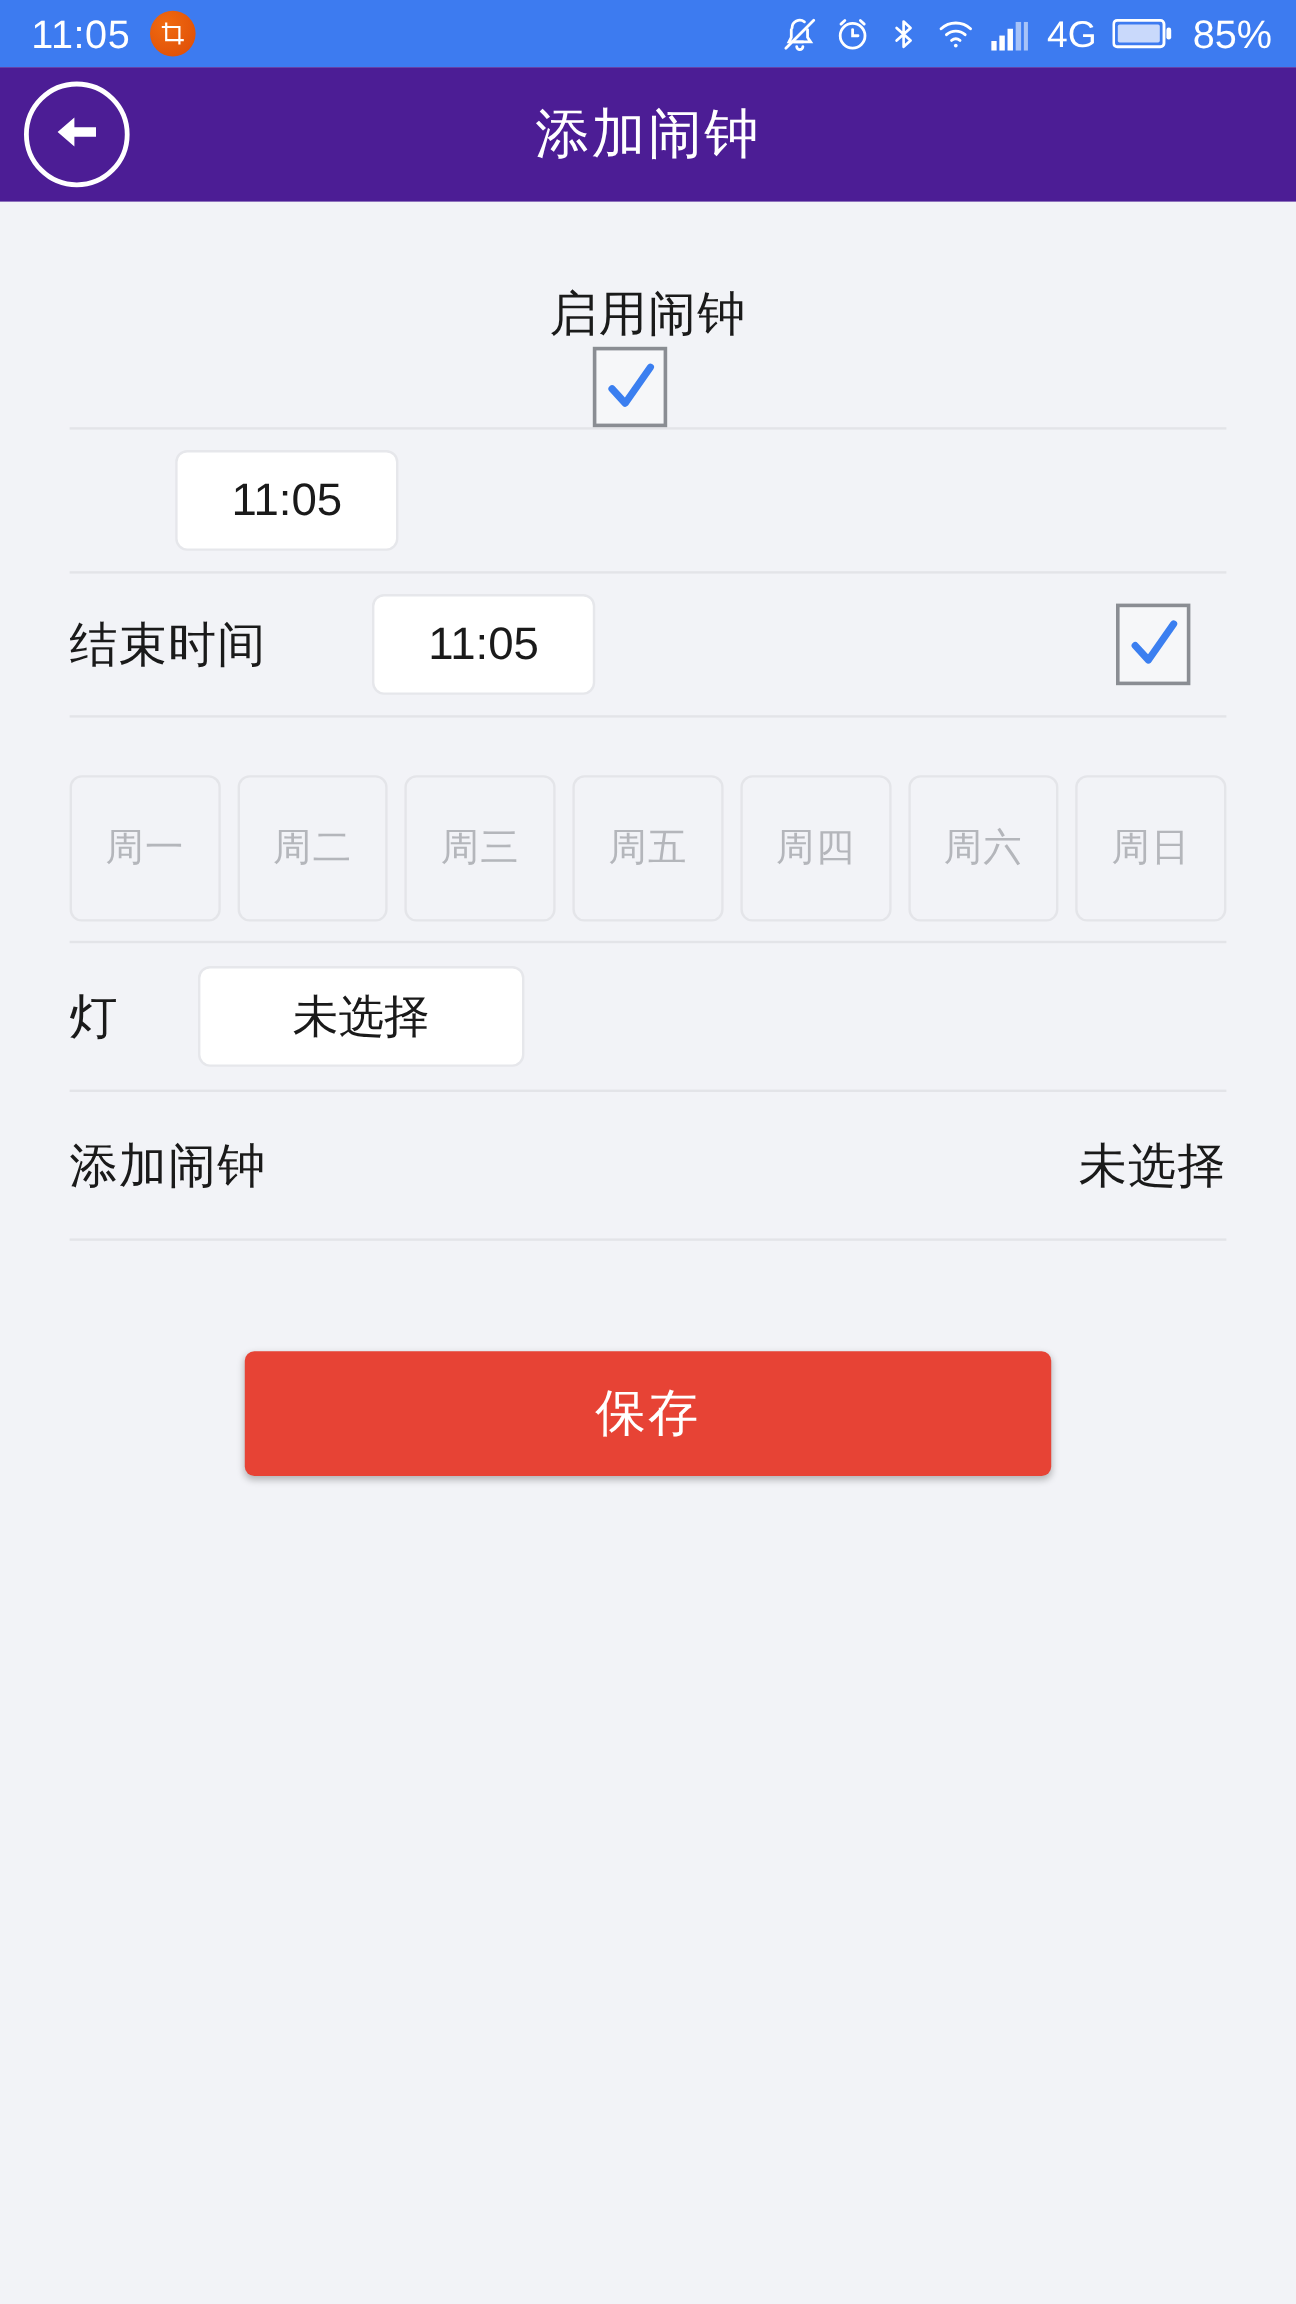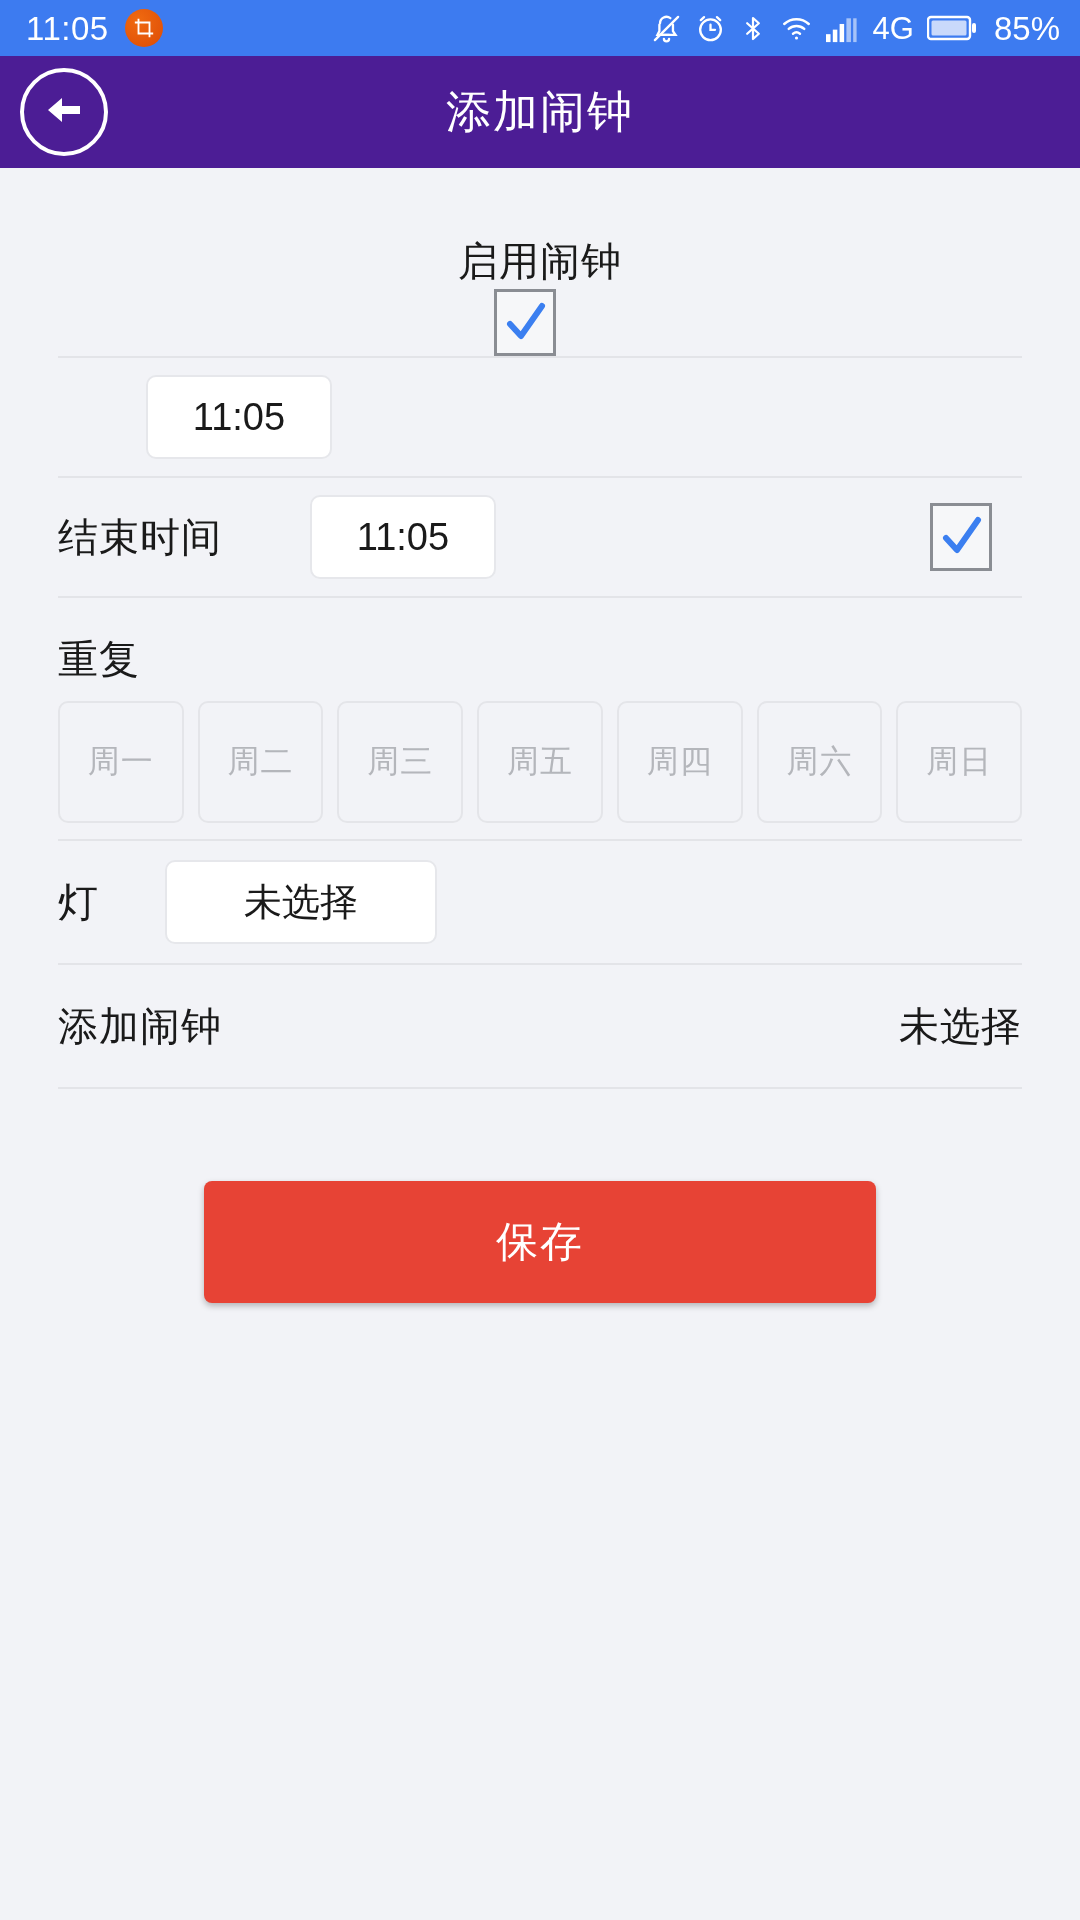--- a/index.html
+++ b/index.html
@@ -87,21 +87,21 @@
   }
   .day{
     flex:1; height:122px; border:2px solid #e4e5e9; border-radius:10px;
     background:#f2f3f7; display:flex; align-items:center; justify-content:center;
     font-size:32px; color:#b4b6bb; letter-spacing:1px;
   }
 
   
   .save-wrap{ display:flex; justify-content:center; margin-top:92px; }
   .save-btn{
-    width:672px; height:122px; background:#e74335; border-radius:8px;
+    width:672px; height:104px; background:#e74335; border-radius:8px;
     color:#fff; font-size:42px; letter-spacing:2px;
     display:flex; align-items:center; justify-content:center;
     box-shadow:0 3px 6px rgba(0,0,0,.26);
     border:none; font-family:inherit;
   }
 </style>
 </head>
 <body>
 
 <div class="statusbar">
@@ -203,21 +203,20 @@
     <span class="checkbox">
       <span>
         <svg width="46" height="50" viewBox="0 0 46 50">
           <path d="M8 26 L19 38 L40 8" fill="none" stroke="#3b7ff0" stroke-width="6" stroke-linecap="round" stroke-linejoin="round"></path>
         </svg>
       </span>
     </span>
   </div>
 
   <div class="repeat-block">
-    <div class="repeat-label">重复</div>
     <div class="days">
       <span class="day">周一</span>
       <span class="day">周二</span>
       <span class="day">周三</span>
       <span class="day">周五</span>
       <span class="day">周四</span>
       <span class="day">周六</span>
       <span class="day">周日</span>
     </div>
   </div>

